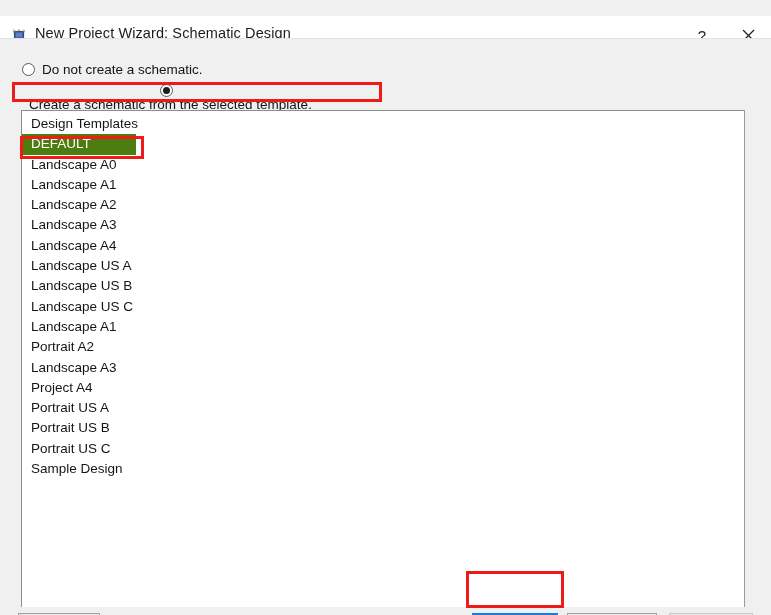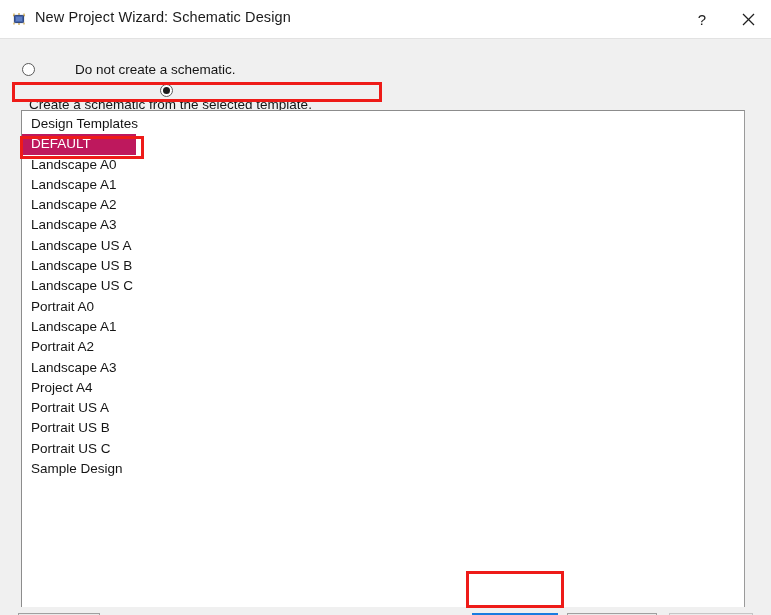--- a/index.html
+++ b/index.html
@@ -17,21 +17,21 @@
     width: 771px;
     height: 615px;
     overflow: hidden;
     background: #f0f0f0;
     box-sizing: border-box;
   }
 
   
   #titlebar {
     position: absolute;
-    left: 0; top: 0;
+    left: 0; top: 16px;
     width: 771px;
     height: 38px;
     background: #ffffff;
     box-sizing: border-box;
   }
   #title-icon {
     position: absolute;
     left: 10px; top: 10px;
     width: 18px; height: 18px;
   }
@@ -81,21 +81,21 @@
 
   
   .radio-row {
     position: absolute;
     left: 22px;
     height: 17px;
     display: flex;
     align-items: center;
     cursor: default;
   }
-  #radio-row-0 { top: 23px; gap: 33px; }
+  #radio-row-0 { top: 23px; }
   #radio-row-1 { top: 46px; flex-direction: column; }
 
   .radio-mark {
     width: 13px;
     height: 13px;
     border-radius: 50%;
     border: 1px solid #5a5a5a;
     background: #ffffff;
     box-sizing: border-box;
     position: relative;
@@ -137,21 +137,21 @@
   .list-item {
     height: 20.3px;
     line-height: 20.3px;
     padding-left: 9px;
     font-size: 13.5px;
     color: #151515;
     white-space: nowrap;
     cursor: default;
   }
   .list-item.selected {
-    background: #be185d;
+    background: #4d7c0f;
     color: #ffffff;
     width: 114px;
     box-sizing: border-box;
   }
 
   
   #path-label {
     position: absolute;
     left: 22px;
     top: 545px;
@@ -247,24 +247,24 @@
     </div>
 
     <div id="listbox">
       <div id="list-inner">
         <div class="list-item">Design Templates</div>
         <div class="list-item selected">DEFAULT</div>
         <div class="list-item">Landscape A0</div>
         <div class="list-item">Landscape A1</div>
         <div class="list-item">Landscape A2</div>
         <div class="list-item">Landscape A3</div>
+        <div class="list-item">Landscape A4</div>
         <div class="list-item">Landscape US A</div>
         <div class="list-item">Landscape US B</div>
         <div class="list-item">Landscape US C</div>
-        <div class="list-item">Portrait A0</div>
         <div class="list-item">Landscape A1</div>
         <div class="list-item">Portrait A2</div>
         <div class="list-item">Landscape A3</div>
         <div class="list-item">Project A4</div>
         <div class="list-item">Portrait US A</div>
         <div class="list-item">Portrait US B</div>
         <div class="list-item">Portrait US C</div>
         <div class="list-item">Sample Design</div>
       </div>
     </div>

